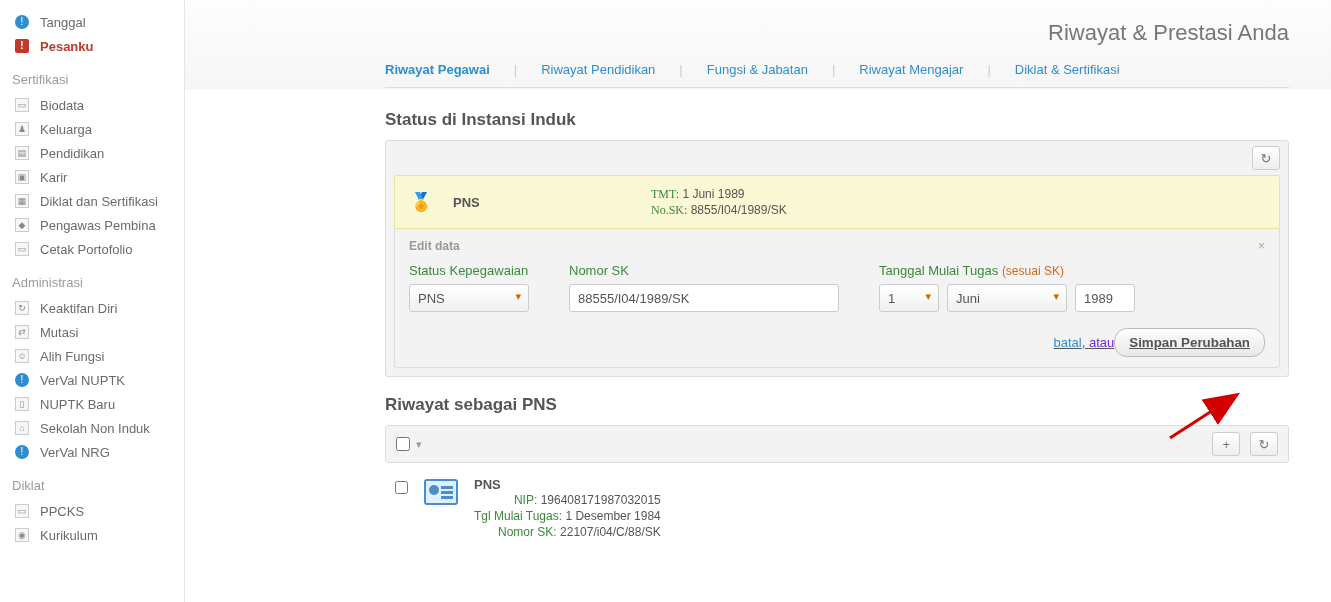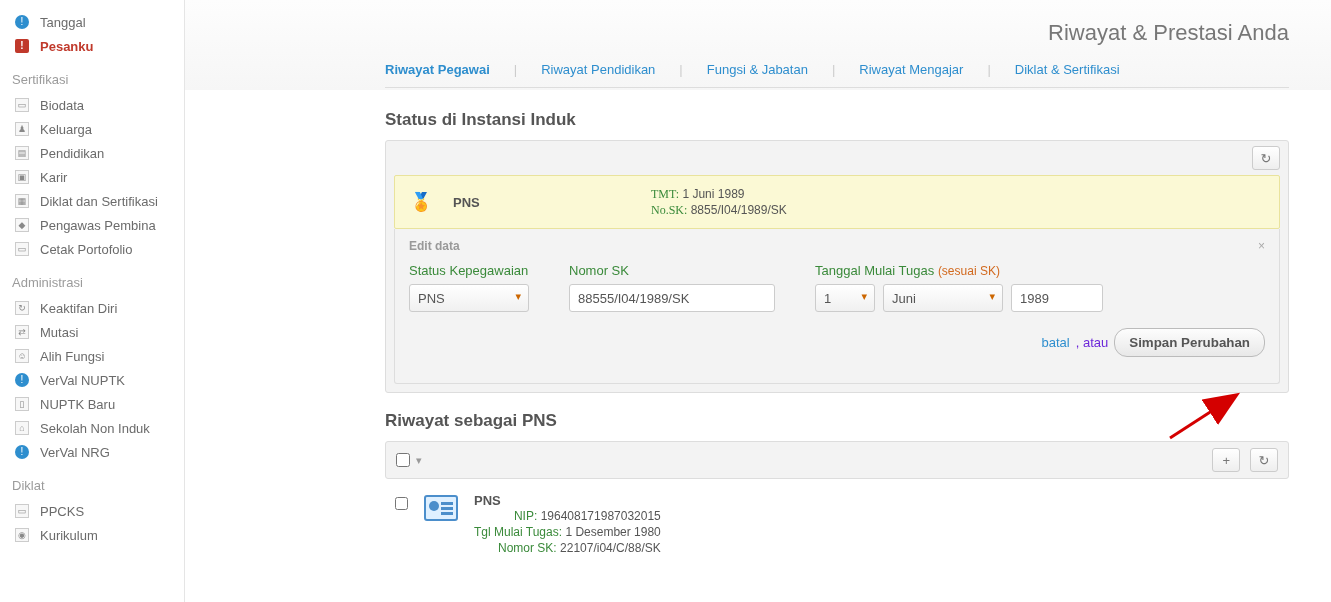--- a/index.html
+++ b/index.html
@@ -127,21 +127,21 @@
   .yellow-card .kv { font-size:12px; line-height:16px; }
   .yellow-card .kv .k { color:#3a8a3a;font-family:Liberation Serif, serif; }
   .yellow-card .kv .v { color:#555; }
   
   .editbox {
     margin:0 8px 8px 8px;
     border:1px solid #ddd;
     border-top:none;
     background:#f3f3f3;
     border-radius:0 0 3px 3px;
-    padding:0 0 20px 0;
+    padding:0 0 4px 0;
   }
   .editbox-header {
     padding:10px 14px 6px 14px;
     color:#999;
     font-weight:bold;
     font-size:12px;
     display:flex;
     justify-content:space-between;
   }
   .editbox-header .close { color:#aaa; cursor:pointer; font-weight:normal;}
@@ -159,28 +159,28 @@
     border-radius:3px;
     background:#fff;
     padding:0 8px;
     font-size:13px;
     color:#555;
   }
   .select { appearance:none; background:linear-gradient(#fff,#f0f0f0); padding-right:24px; position:relative;}
   .select-wrap { position:relative; display:inline-block;}
   .select-wrap::after { content:"▾"; position:absolute; right:8px; top:6px; color:#cc6600; font-size:11px; pointer-events:none;}
   .date-row { display:flex; gap:8px; }
-  .w60{width:60px;} .w120{width:120px;} .w80{width:92px;} .w230{width:206px;}
+  .w60{width:60px;} .w120{width:120px;} .w80{width:60px;} .w230{width:270px;}
   .action-row {
     display:flex;
     justify-content:flex-end;
     align-items:center;
-    gap:6px;
     padding:0 14px 6px 14px;
     font-size:13px;
+    text-decoration:underline;
   }
   .action-row .cancel { color:#2e8ece; cursor:pointer; }
   .action-row .or { color:#6d28d9; }
   .btn-primary {
     border:1px solid #bbb;
     background:linear-gradient(#fdfdfd,#e8e8e8);
     padding:6px 14px;
     border-radius:13px;
     font-weight:bold;
     color:#555;
@@ -436,21 +436,21 @@
             </span>
         </div>
       </div>
 
       <div class="list-item">
         <input type="checkbox" style="">
         <span class="idcard"></span>
         <div class="info">
           <div class="title">PNS</div>
           <div class="line"><span class="k">NIP:</span> <span class="v">196408171987032015</span></div>
-          <div class="line"><span class="k">Tgl Mulai Tugas:</span> <span class="v">1 Desember 1980</span></div>
+          <div class="line"><span class="k">Tgl Mulai Tugas:</span> <span class="v">1 Desember 1984</span></div>
           <div class="line"><span class="k">Nomor SK:</span> <span class="v">22107/i04/C/88/SK</span></div>
         </div>
       </div>
     </div>
 
     <svg class="arrow" style="left:975px; top:388px;" width="90" height="55">
       <defs>
         <marker id="ah" markerWidth="12" markerHeight="12" refX="10" refY="5" orient="auto">
           <path d="M0,0 L12,5 L0,10 Z" fill="#d40000"></path>
         </marker>

